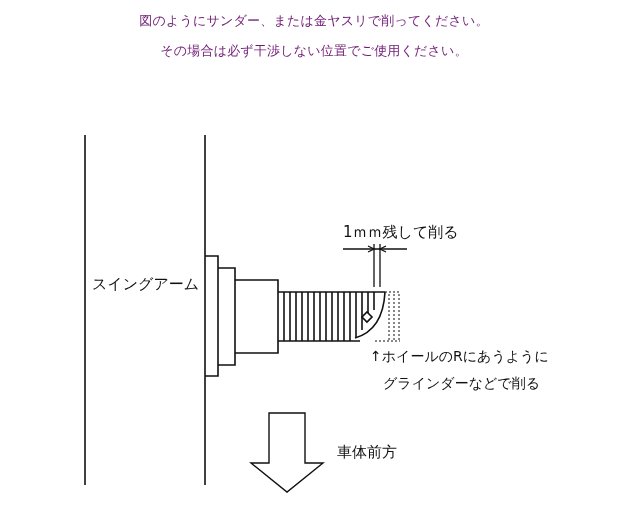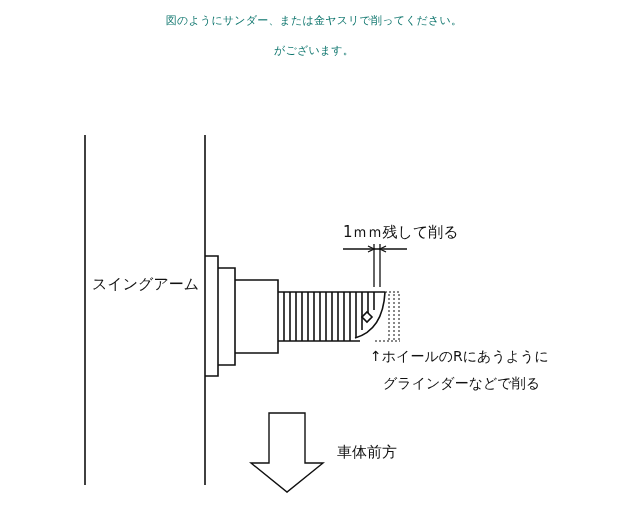--- a/index.html
+++ b/index.html
@@ -1,27 +1,27 @@
 <!DOCTYPE html>
 <html><head>
   <meta charset="utf-8">
   <style>
     html, body { margin: 0; padding: 0; background: #ffffff; }
     body { width: 628px; height: 505px; position: relative; overflow: hidden; font-family: "DejaVu Sans", sans-serif; color: #222; }
     .instructions { position: absolute; left: 0; top: 6px; width: 628px; text-align: center; }
-    .instructions p { margin: 0; height: 30px; line-height: 30px; font-size: 11px; color: #0f766e; letter-spacing: 0.2px; }
+    .instructions p { margin: 0; height: 30px; line-height: 30px; font-size: 13px; color: #701a75; letter-spacing: 0.2px; }
     svg.diagram { position: absolute; left: 0; top: 0; }
     .lbl { font-family: "DejaVu Sans", sans-serif; fill: #111; }
   </style>
 </head>
 <body>
 
 <div class="instructions">
   <p>図のようにサンダー、または金ヤスリで削ってください。</p>
-  <p>がございます。</p>
+  <p>その場合は必ず干渉しない位置でご使用ください。</p>
 </div>
 
 <svg class="diagram" width="628" height="505" viewBox="0 0 628 505" xmlns="http://www.w3.org/2000/svg">
   <g stroke="#111" stroke-width="1.6" fill="none">
 
     <line x1="85" y1="135" x2="85" y2="485"></line>
     <line x1="205" y1="135" x2="205" y2="485"></line>
 
     <g>
       <polyline points="205,256 218,256 218,376 205,376"></polyline>

